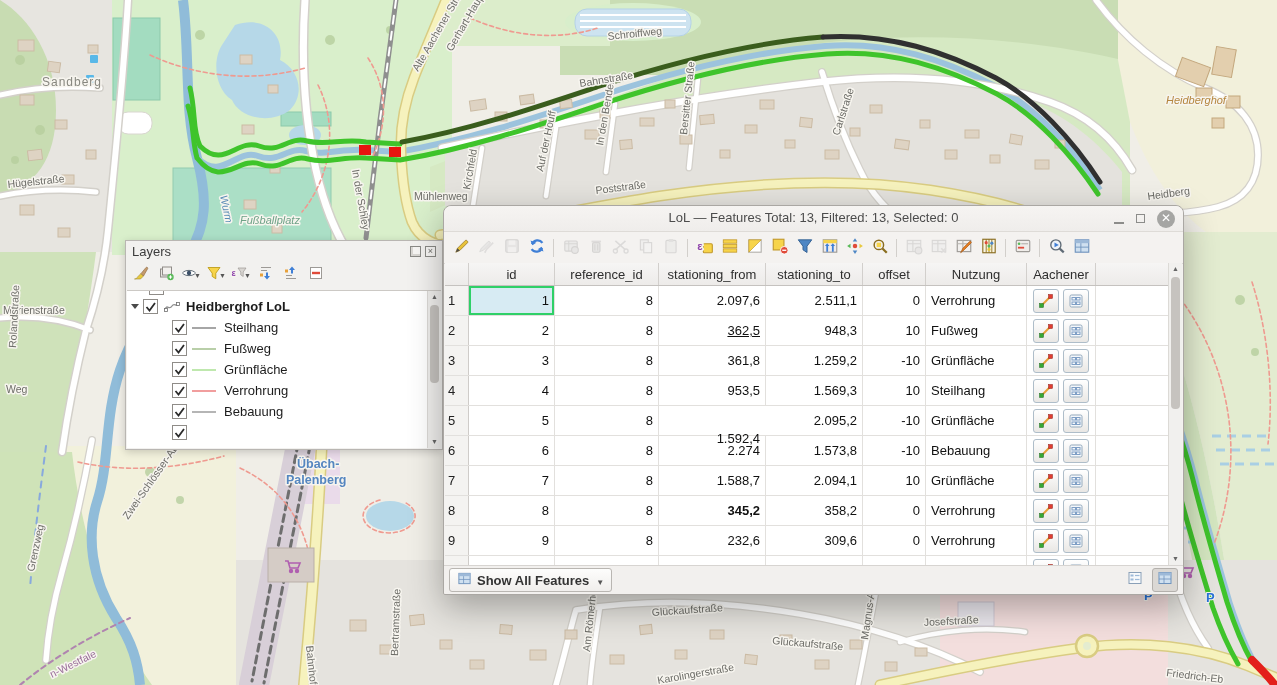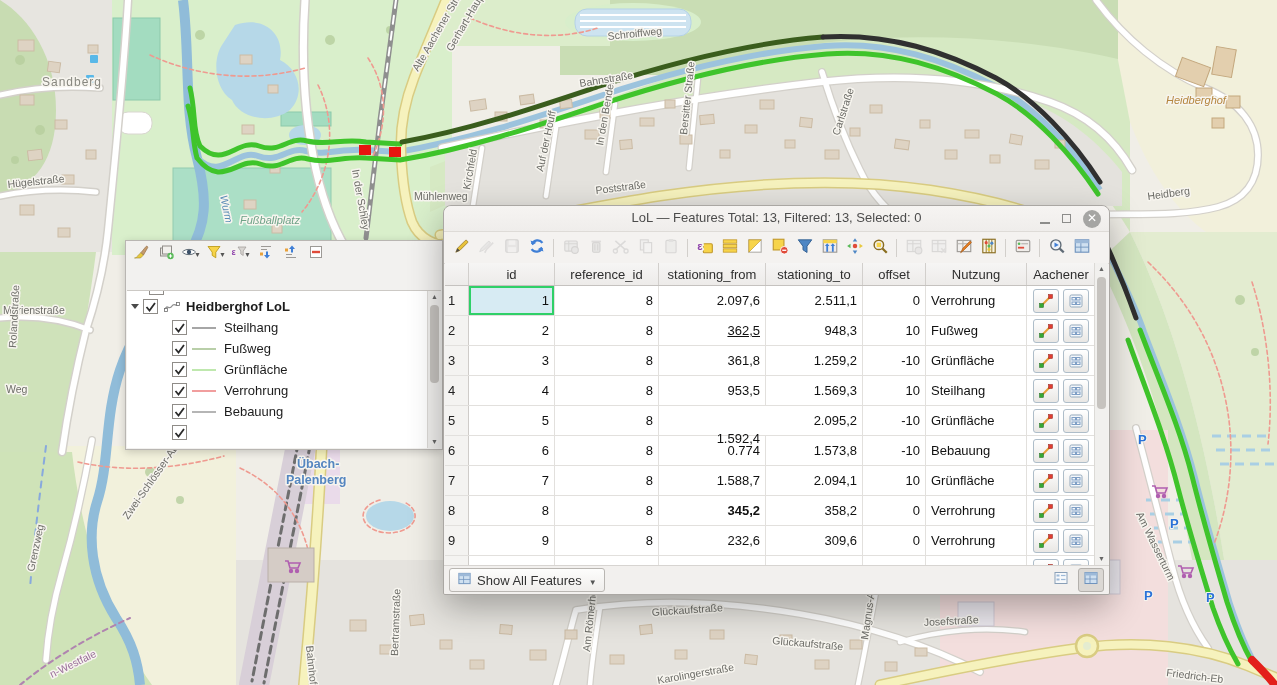--- a/index.html
+++ b/index.html
@@ -30,21 +30,21 @@
   .cbx{width:13px;height:13px;border:1px solid #8f8c88;background:#fff;margin-right:5px;position:relative;flex:none;}
   .cbx svg{position:absolute;left:0;top:0;}
   .swatch{width:24px;height:2px;margin-right:8px;flex:none;}
   .licon{width:18px;height:14px;margin-right:5px;flex:none;}
   .row-funnel{position:absolute;right:14px;top:2px;width:16px;height:16px;}
   .lp-scroll{position:absolute;right:1px;top:50px;bottom:1px;width:13px;background:#f0efed;border-left:1px solid #dcdad6;}
   .sarrow{position:absolute;left:0;width:13px;height:12px;font-size:7px;color:#666;text-align:center;line-height:12px;}
   .sthumb{position:absolute;left:2px;width:9px;background:#c6c3bf;border-radius:4px;}
 
   
-  #attr-win{position:absolute;left:443px;top:205px;width:667px;height:390px;background:#f4f2f0;border:1px solid #aaa7a3;border-radius:8px 8px 2px 2px;box-shadow:0 12px 34px rgba(0,0,0,.30);box-sizing:border-box;}
+  #attr-win{position:absolute;left:443px;top:205px;width:741px;height:390px;background:#f4f2f0;border:1px solid #aaa7a3;border-radius:8px 8px 2px 2px;box-shadow:0 12px 34px rgba(0,0,0,.30);box-sizing:border-box;}
   .win-title{position:relative;height:25px;border-bottom:1px solid #dedbd7;border-radius:8px 8px 0 0;background:linear-gradient(#f6f4f2,#efedeb);}
   .win-title .txt{position:absolute;left:0;right:0;top:4px;text-align:center;font-size:13px;color:#4c4c4c;}
   .win-btns{position:absolute;right:8px;top:3px;display:flex;align-items:center;gap:12px;height:19px;}
   .wb-min{width:10px;height:2px;background:#8c8c8a;margin-top:8px;}
   .wb-max{width:9px;height:9px;border:1.5px solid #8c8c8a;box-sizing:border-box;}
   .wb-close{width:18px;height:18px;border-radius:50%;background:#a5a5a3;color:#fff;font-size:12px;line-height:17px;text-align:center;}
   .tb-toolbar{height:31px;display:flex;align-items:center;padding:0 5px;border-bottom:1px solid #dbd8d4;}
   .tbtn{width:25px;height:25px;display:flex;align-items:center;justify-content:center;border-radius:3px;}
   .tbtn.off{opacity:.42;filter:grayscale(.9);}
   .tsep{width:1px;height:18px;background:#d2cfcb;margin:0 4px;flex:none;}
@@ -54,21 +54,21 @@
   .hcell{border-right:1px solid #d2cfcc;display:flex;align-items:center;justify-content:center;color:#2e2e2e;box-sizing:border-box;flex:none;}
   .drow{display:flex;height:30px;border-bottom:1px solid #e2e0dd;box-sizing:border-box;background:#fff;}
   .dcell{border-right:1px solid #e2e0dd;display:flex;align-items:center;box-sizing:border-box;flex:none;padding:0 5px;}
   .num{justify-content:flex-end;}
   .rownum{background:#f4f3f1;border-right:1px solid #cfccc9;color:#222;padding:0 3px;justify-content:flex-start;}
   .sel-cell{background:#d7ebf3;box-shadow:inset 0 0 0 2px #2fd068;}
   .acts{justify-content:center;gap:4px;padding:0 2px;}
   .abtn{width:24px;height:22px;border:1px solid #aebdc9;border-radius:3px;background:linear-gradient(#ffffff,#e9e7e4);display:flex;align-items:center;justify-content:center;}
   .tb-vscroll{position:absolute;right:0;top:0;bottom:0;width:13px;background:#f1f0ee;border-left:1px solid #dcdad6;}
   .tb-status{position:absolute;left:0;right:0;bottom:0;height:28px;background:#f2f0ee;border-top:1px solid #d7d4d1;display:flex;align-items:center;padding:0 5px;border-radius:0 0 2px 2px;}
-  .saf-btn{height:22px;display:flex;align-items:center;gap:5px;padding:0 7px;border:1px solid #b9b6b2;border-radius:3px;background:linear-gradient(#fdfdfc,#f0eeec);font-size:13px;color:#333;}
+  .saf-btn{height:22px;display:flex;align-items:center;gap:5px;padding:0 7px;border:1px solid #b9b6b2;border-radius:3px;background:linear-gradient(#fdfdfc,#f0eeec);font-size:13px;color:#333;font-weight:bold;}
   .saf-caret{font-size:8px;color:#555;margin-left:2px;margin-top:4px;}
   .stat-right{margin-left:auto;display:flex;gap:4px;}
   .vbtn{width:24px;height:22px;border:1px solid transparent;border-radius:3px;display:flex;align-items:center;justify-content:center;}
   .vbtn.pressed{background:#dbd8d4;border-color:#b3b0ac;}
 </style>
 </head>
 <body>
 
 <div id="app">
 
@@ -353,20 +353,26 @@
         <text x="1166" y="676" class="road" transform="rotate(7 1166 676)">Friedrich-Eb</text>
         <text x="52" y="678" class="purple" transform="rotate(-26 52 678)">n-Westfale</text>
         <text x="1138" y="444" class="parking">P</text>
         <text x="1170" y="528" class="parking">P</text>
         <text x="1144" y="600" class="parking">P</text>
         <text x="1206" y="602" class="parking">P</text>
       </g>
   </svg>
 
   <div id="layers-panel">
+    <div class="lp-title">
+      <span>Layers</span>
+      <span class="sp"></span>
+      <span class="lp-wbtn" style="box-shadow:inset 2px -2px 0 #d9d7d3;"></span>
+      <span class="lp-wbtn">×</span>
+    </div>
     <div class="lp-toolbar" id="lp-toolbar">
         <div class="lp-tbtn">
           <span><svg width="16" height="16" viewBox="0 0 16 16">
               <path d="M1.5,14 C3,13.8 4.2,13 5,11.5 L8,8.5 L10.5,11 L7.5,14 Z" fill="#e8c93e" stroke="#a08a2d" stroke-width=".6"></path>
               <path d="M8,8.5 L13,2.5 C14,1.5 15.5,3 14.5,4 L10.5,11 Z" fill="#c49a6c" stroke="#8d6a43" stroke-width=".6"></path>
             </svg></span>
         </div>
         <div class="lp-tbtn">
           <span><svg width="16" height="16" viewBox="0 0 16 16">
               <rect x="2.5" y="4" width="9" height="8" fill="#e8e6e2" stroke="#8f8c88"></rect>
@@ -832,21 +838,21 @@
                   <rect x="4" y="9" width="3.5" height="2.5" fill="none" stroke="#7f9fc6"></rect>
                   <rect x="8.5" y="9" width="3.5" height="2.5" fill="none" stroke="#7f9fc6"></rect>
                 </svg>
               </div>
             </div>
           </div>
           <div class="drow">
             <div class="dcell rownum" style="width: 24px;">6</div>
             <div class="dcell num" style="width: 86px;">6</div>
             <div class="dcell num" style="width: 104px;">8</div>
-            <div class="dcell num" style="width: 107px;">0.774</div>
+            <div class="dcell num" style="width: 107px;">2.274</div>
             <div class="dcell num" style="width: 97px;">1.573,8</div>
             <div class="dcell num" style="width: 63px;">-10</div>
             <div class="dcell" style="width: 101px;">Bebauung</div>
             <div class="dcell acts" style="width: 69px;">
               <div class="abtn">
                 <svg width="16" height="16" viewBox="0 0 16 16">
                   <path d="M3.5,12.5 L12,4" stroke="#e8a13a" stroke-width="2"></path>
                   <rect x="10.5" y="1.5" width="4" height="4" fill="#e03c31" stroke="#8e1f18" stroke-width=".5"></rect>
                   <rect x="1.5" y="10.5" width="4" height="4" fill="#35a832" stroke="#1f6b1d" stroke-width=".5"></rect>
                 </svg>

